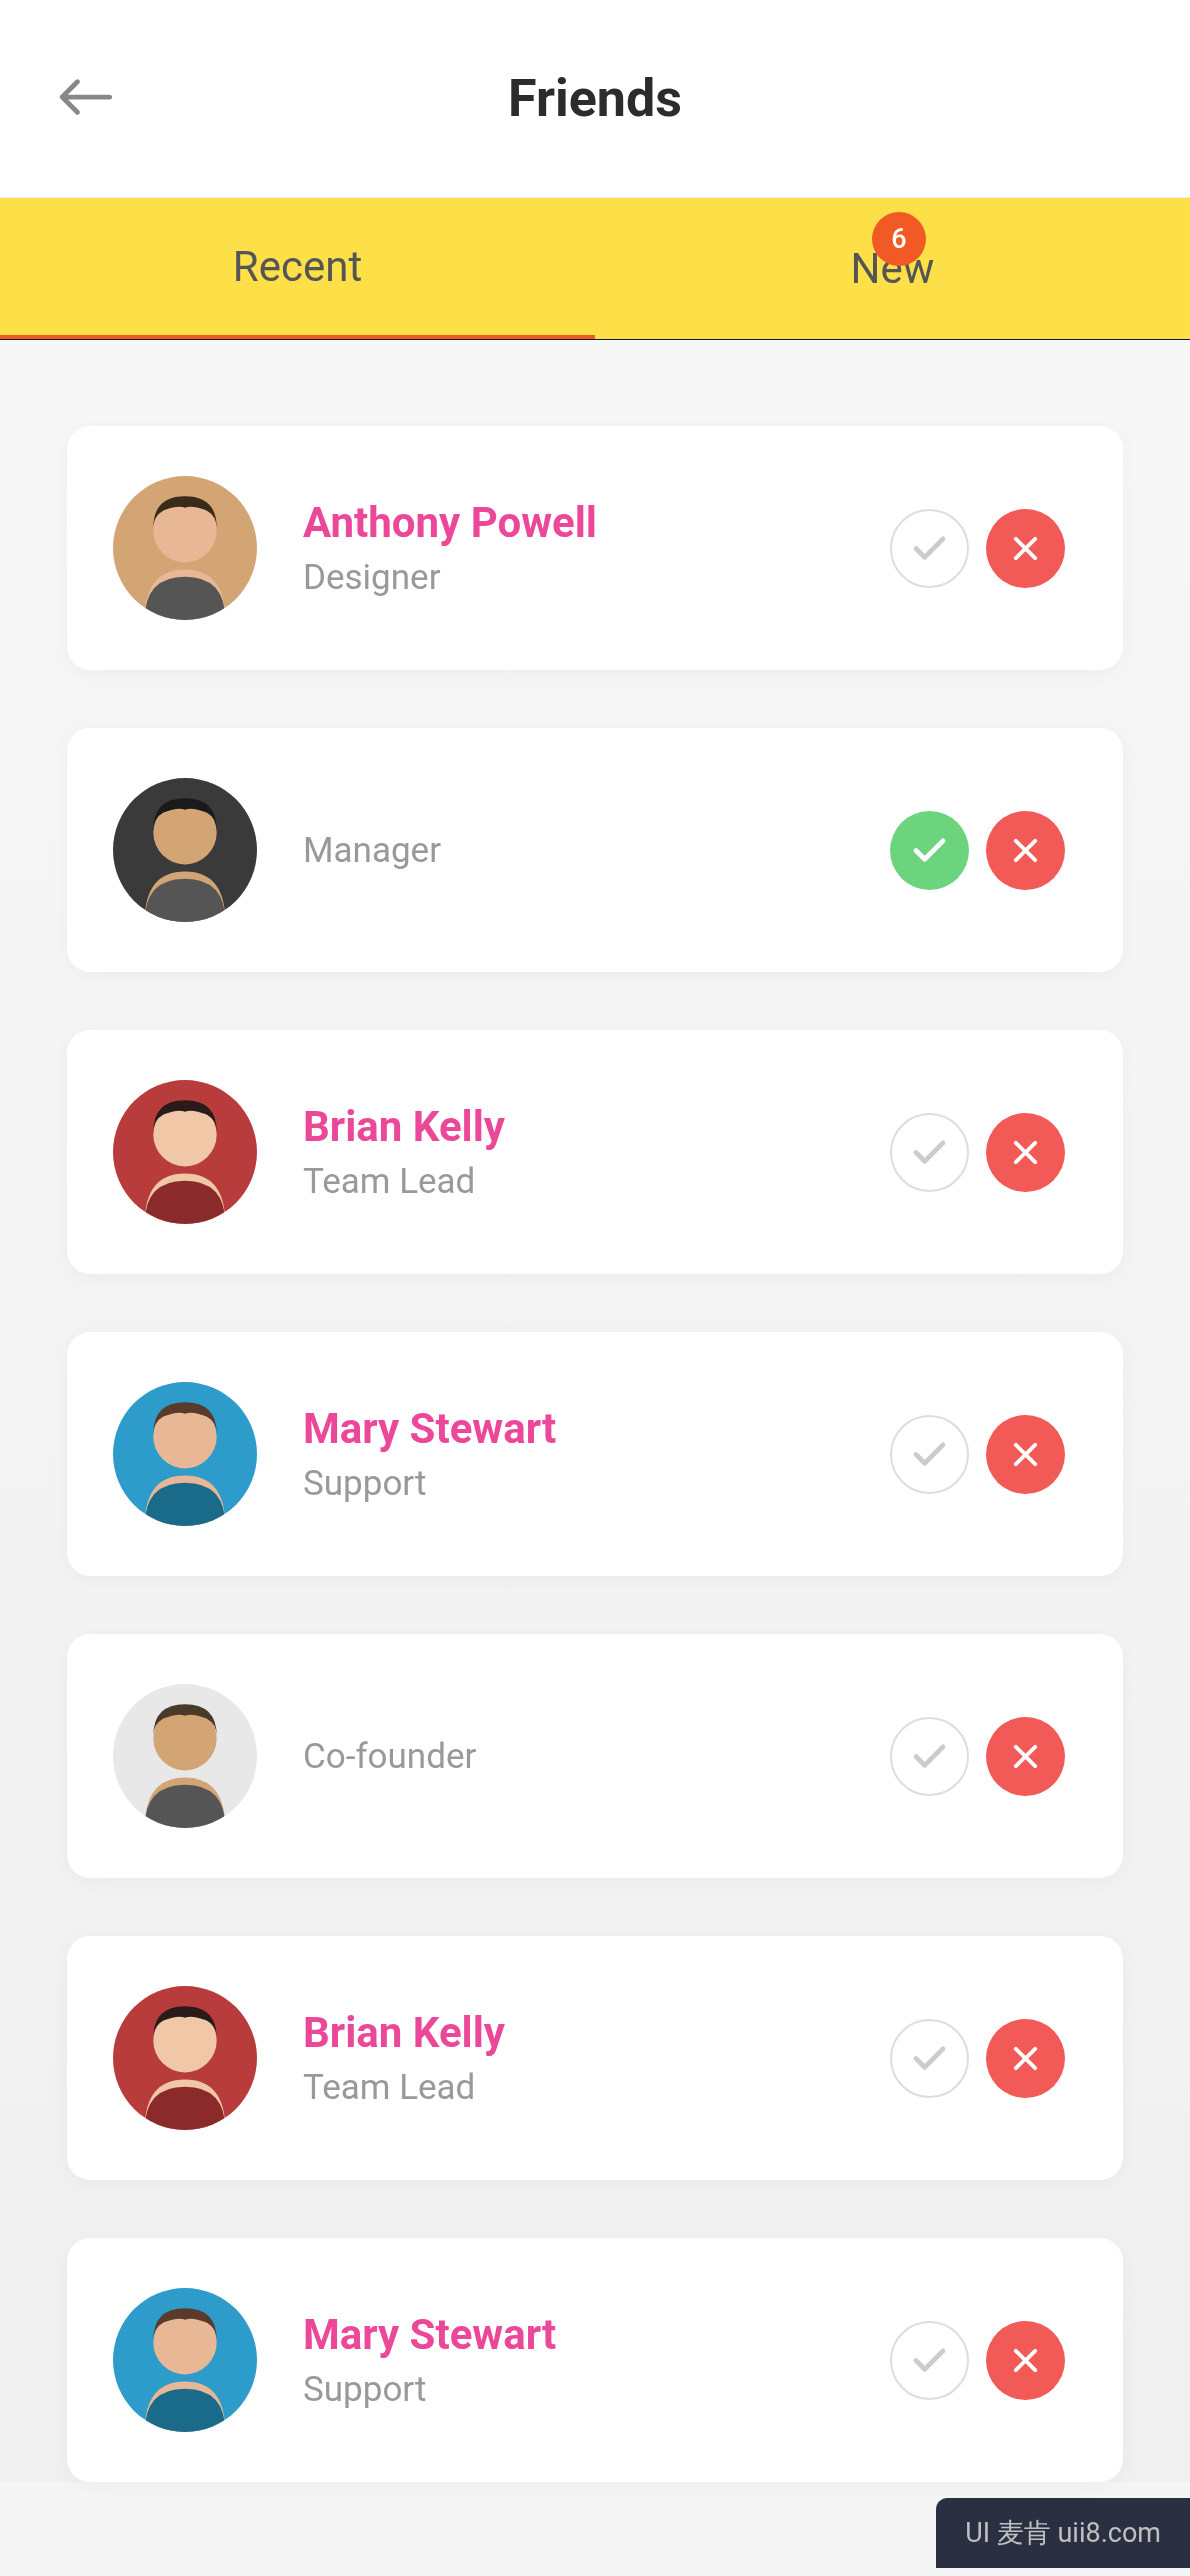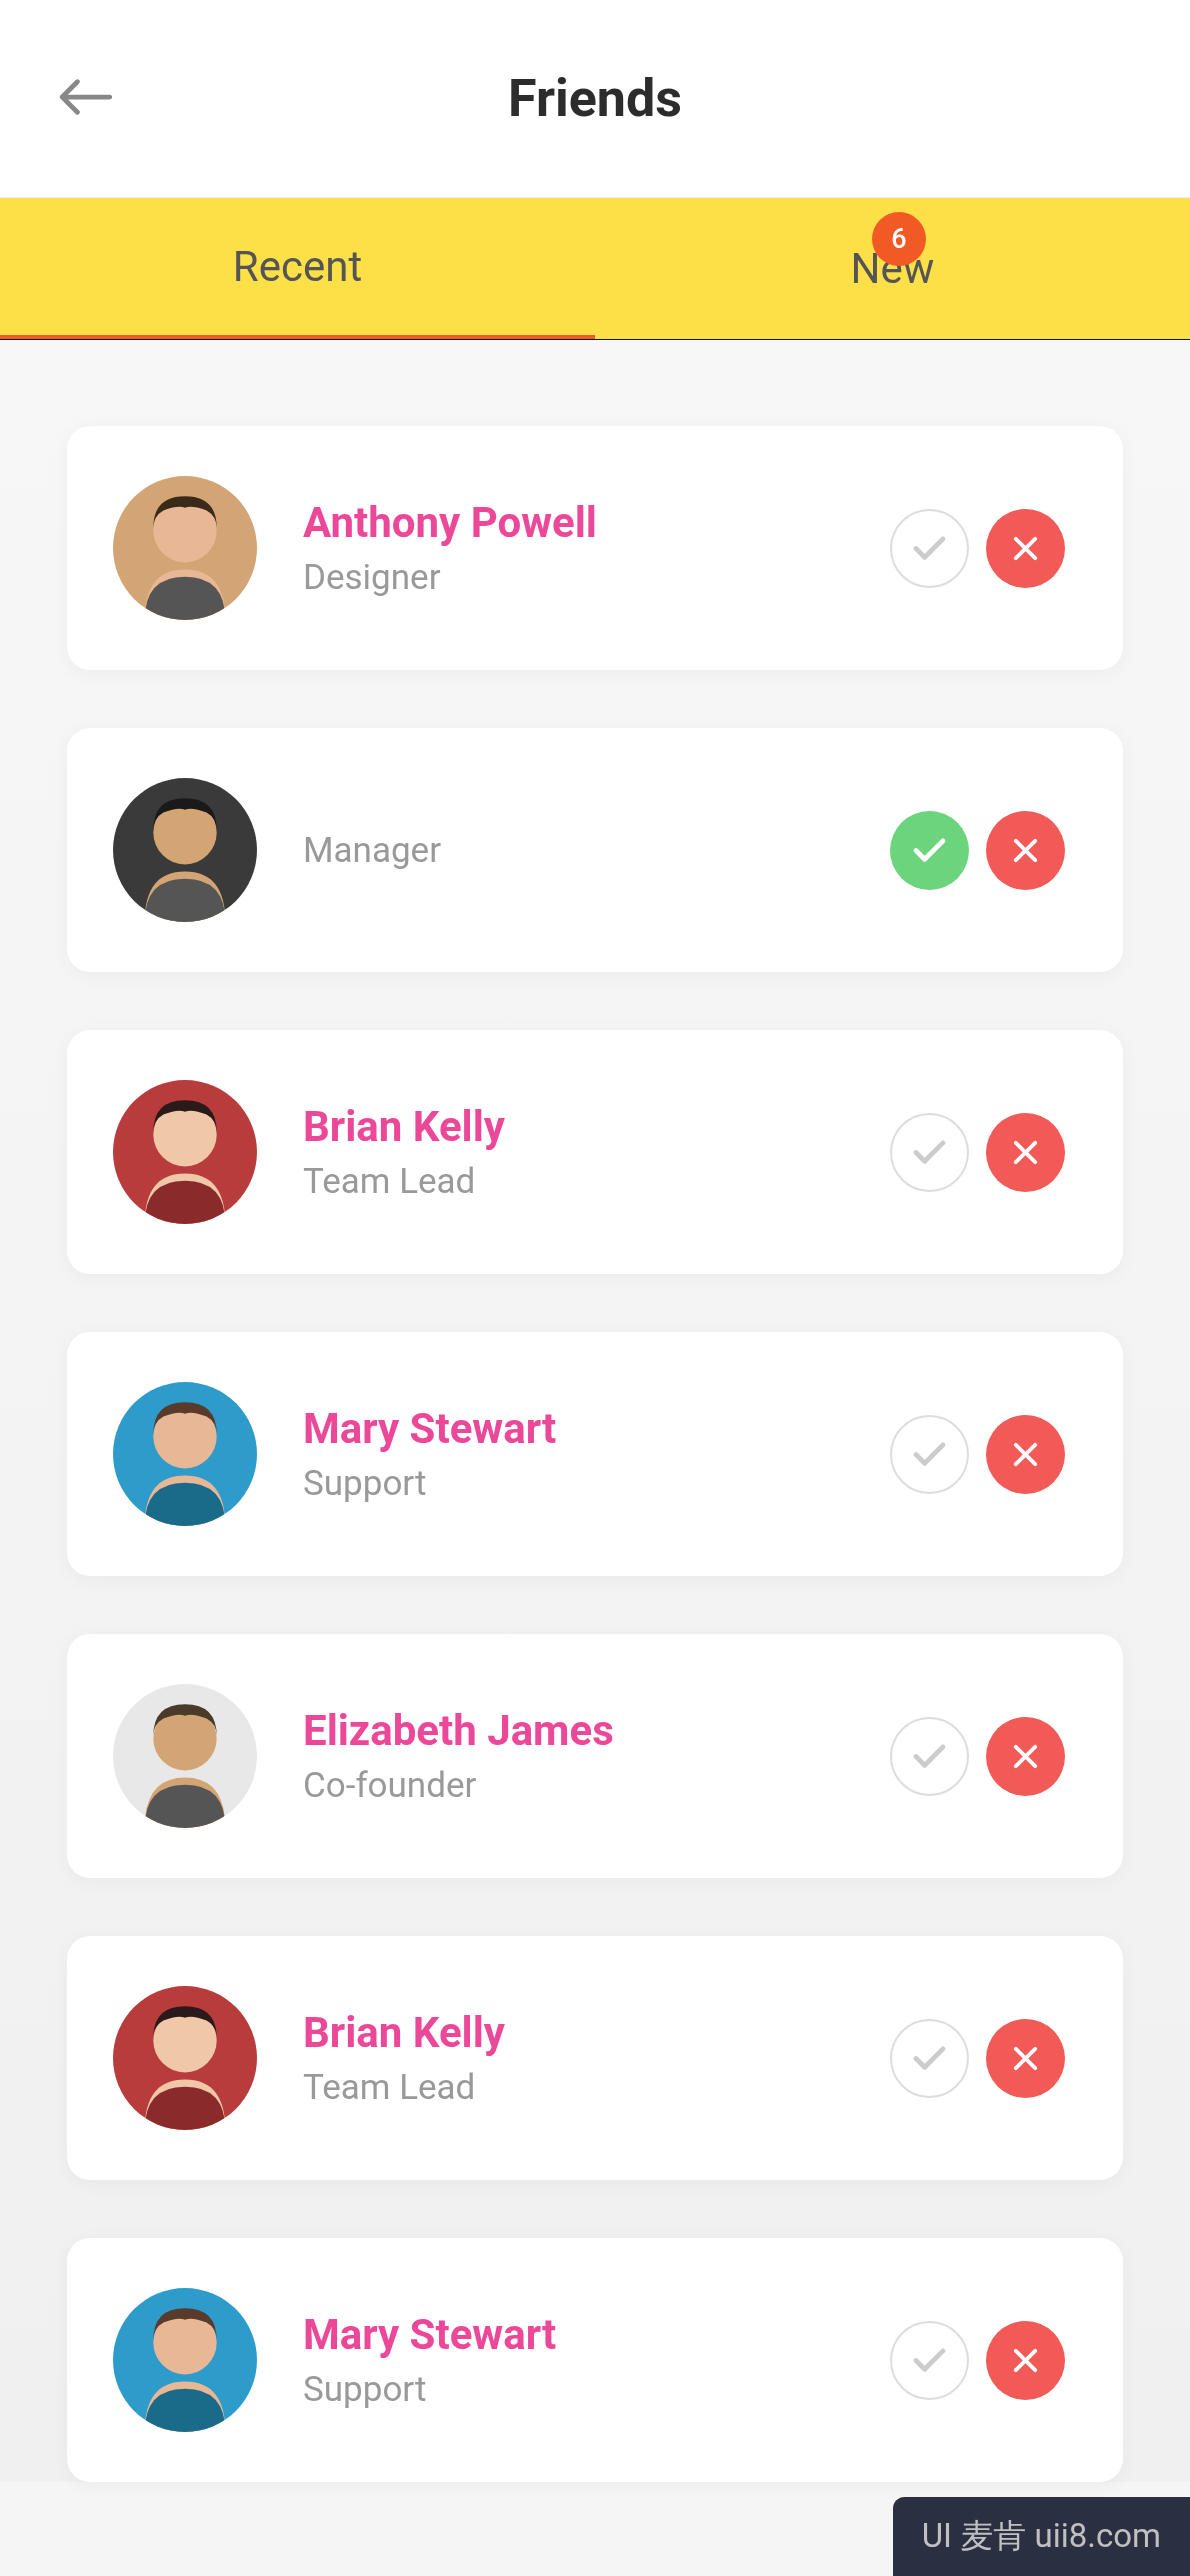--- a/index.html
+++ b/index.html
@@ -147,25 +147,25 @@
     .reject-btn {
       background: #f15a56;
     }
     .reject-btn svg {
       width: 29px;
       height: 29px;
     }
     .watermark {
       position: absolute;
       right: 0;
-      bottom: 0;
+      bottom: 8px;
       background: #2a3042;
       color: #c0c0c0;
       padding: 17px 29px;
-      font-size: 33px;
+      font-size: 27px;
       border-radius: 11.5px 0 0 0;
     }
   </style>
 </head>
 <body>
 
 <div class="header">
   <div class="back-btn">
     <svg viewBox="0 0 56 40">
       <path d="M 20 4 L 4 20 L 20 36 M 4 20 L 54 20" stroke="#888" stroke-width="5" fill="none" stroke-linecap="round" stroke-linejoin="round"></path>
@@ -286,21 +286,20 @@
   </div>
     <div class="card">
     <div class="avatar"><svg viewBox="0 0 100 100">
     <rect width="100" height="100" fill="#e8e8e8"></rect>
     <circle cx="50" cy="38" r="22" fill="#d4a574"></circle>
     <path d="M 28 36 Q 28 14 50 14 Q 72 14 72 36 Q 72 28 65 24 Q 55 20 50 22 Q 45 20 35 24 Q 28 28 28 36 Z" fill="#4a3a2a"></path>
     <path d="M 22 100 Q 22 65 50 65 Q 78 65 78 100 Z" fill="#d4a574"></path>
     <path d="M 22 100 Q 22 70 50 70 Q 78 70 78 100 Z" fill="#555"></path>
   </svg></div>
     <div class="info">
-      <div class="name">Elizabeth James</div>
       <div class="role">Co-founder</div>
     </div>
     <div class="actions">
       <div class="action-btn accept-btn ">
         <svg viewBox="0 0 36 28">
           <path class="check-path" d="M 4 14 L 13 23 L 32 4" stroke-width="5" fill="none" stroke-linecap="round" stroke-linejoin="round"></path>
         </svg>
       </div>
       <div class="action-btn reject-btn">
         <svg viewBox="0 0 30 30">

